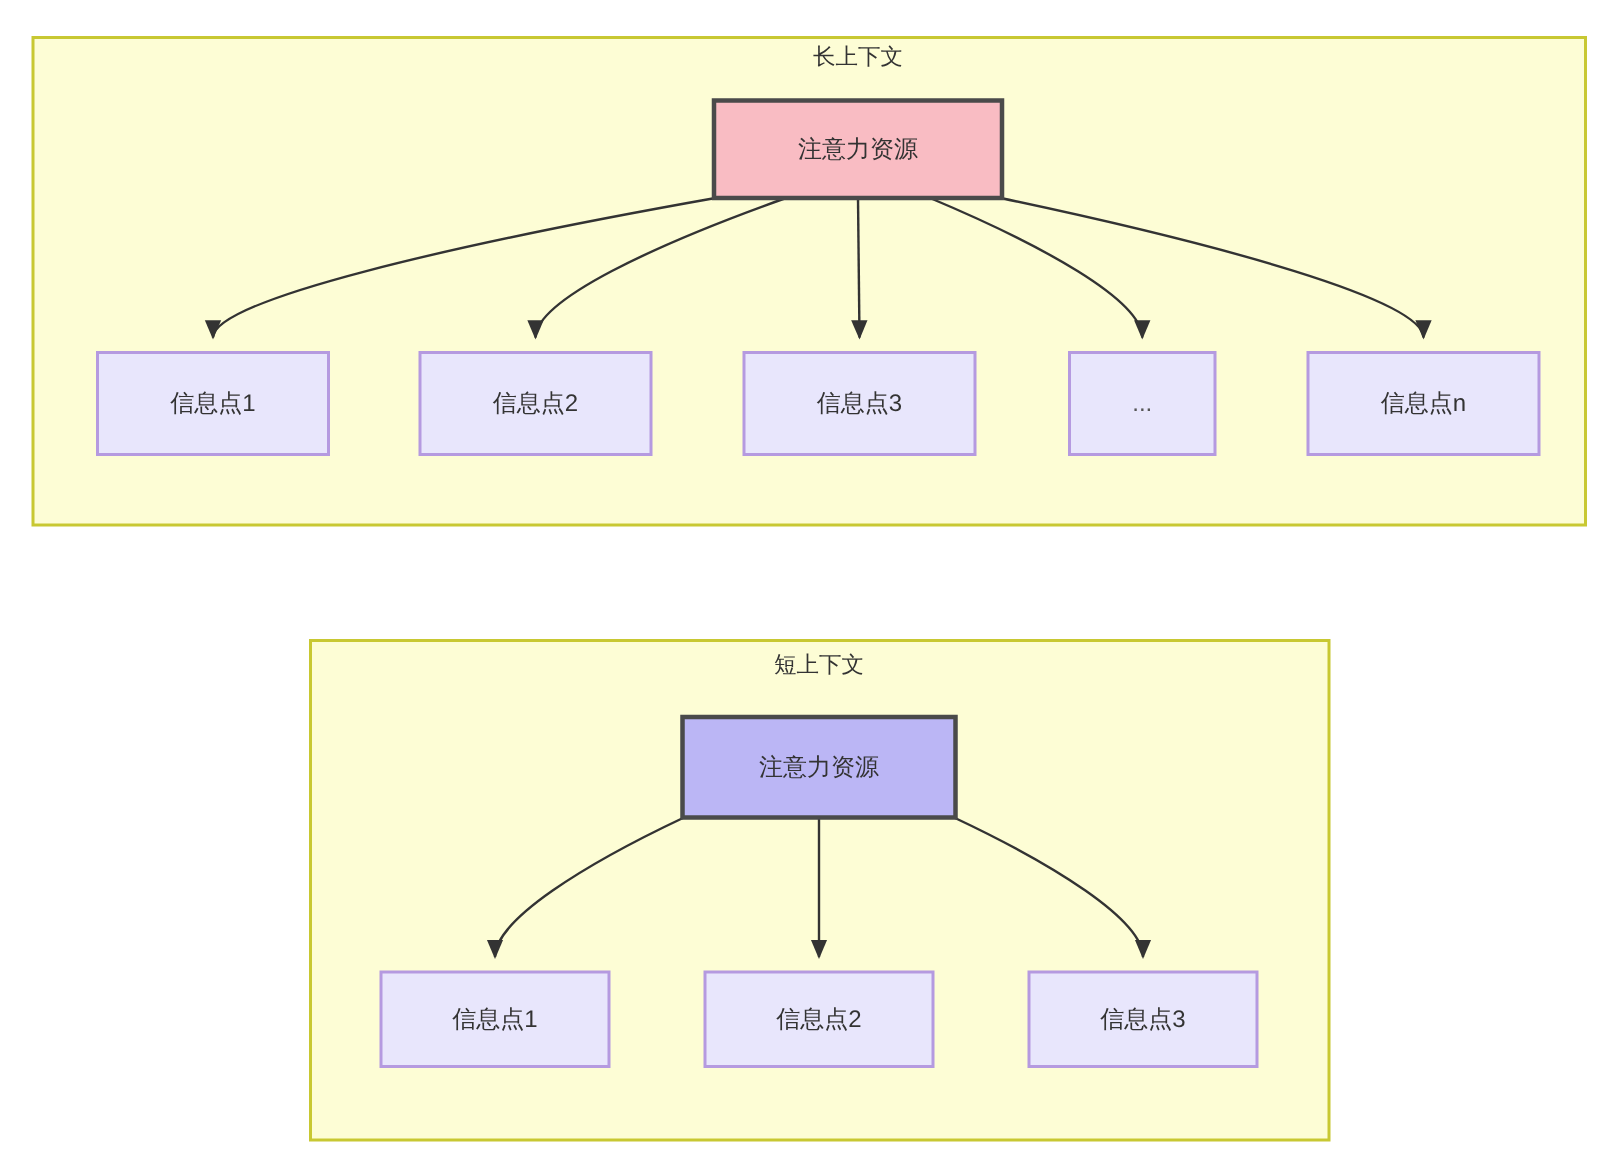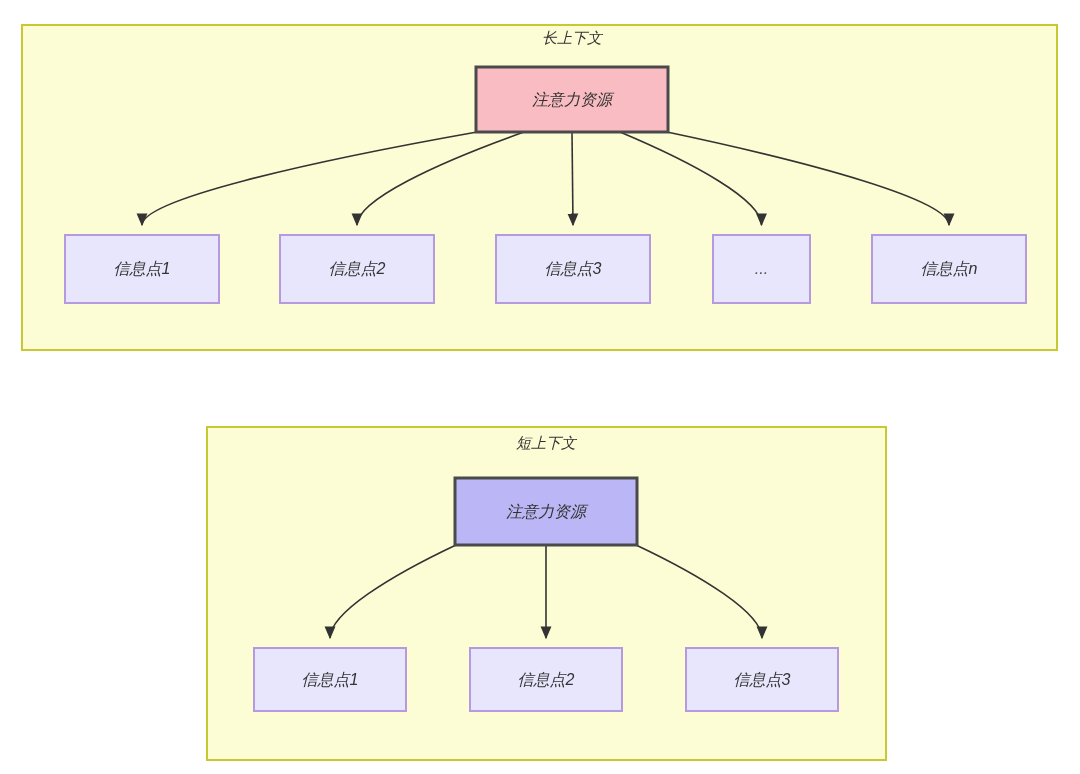--- a/index.html
+++ b/index.html
@@ -12,21 +12,20 @@
     height: 774px;
     font-family: "Liberation Sans", "DejaVu Sans", sans-serif;
     position: relative;
     overflow: hidden;
   }
   #stage {
     position: absolute;
     left: 0; top: 0;
     width: 1080px;
     height: 774px;
-    font-style: italic;
   }
   svg.diagram {
     position: absolute;
     left: 0; top: 0;
     width: 1080px;
     height: 774px;
     display: block;
   }
   .panel-rect {
     fill: #fdfdd5;

